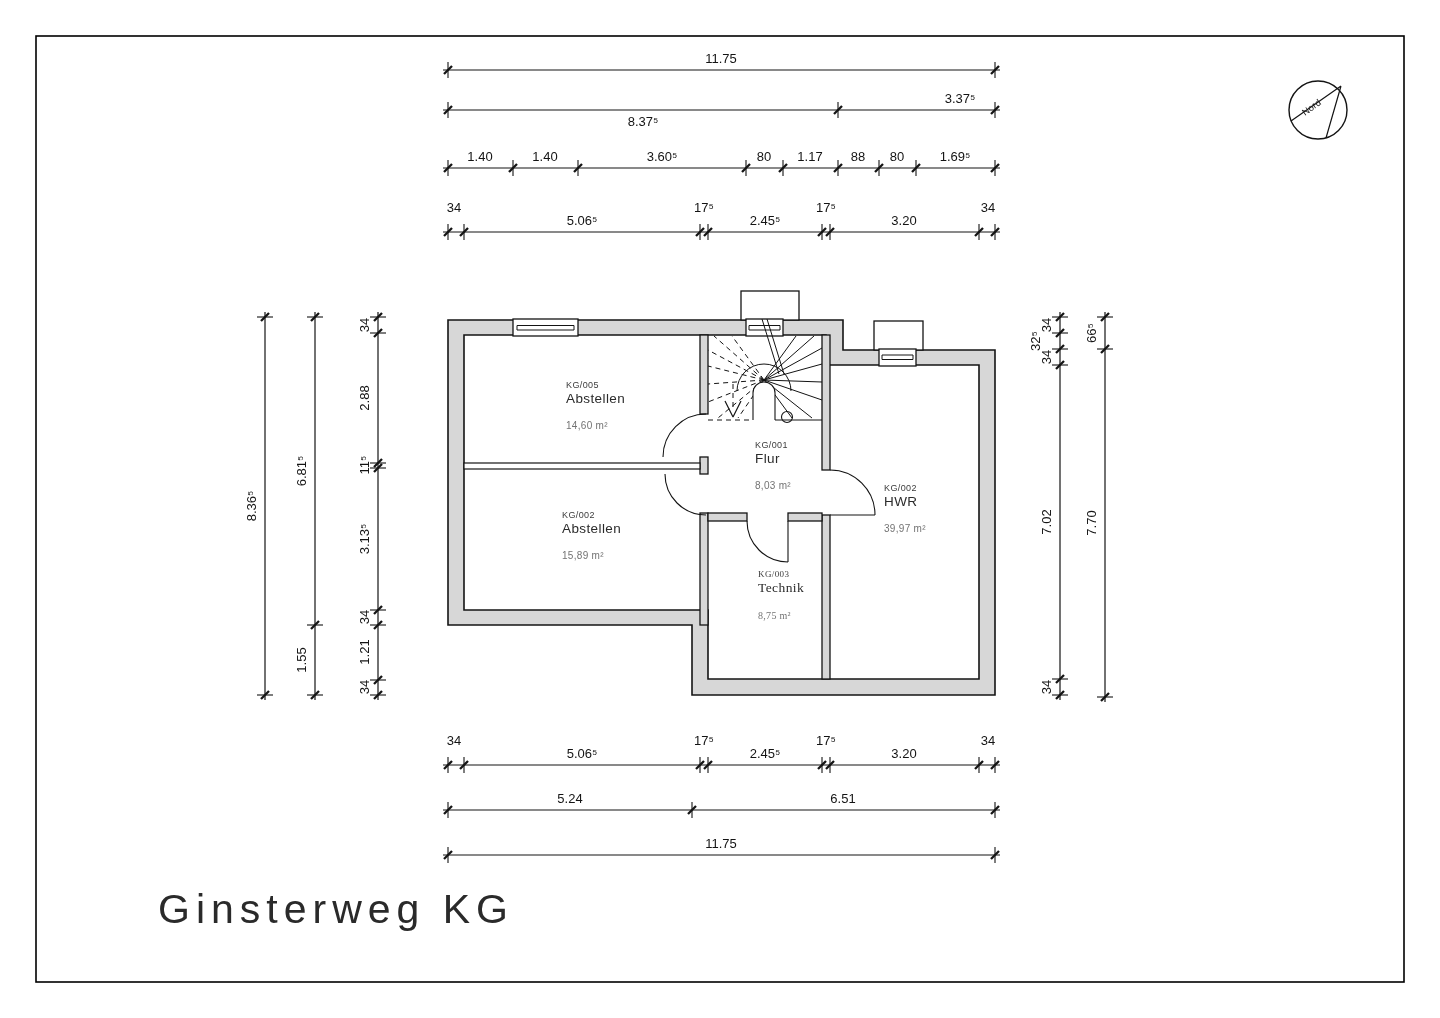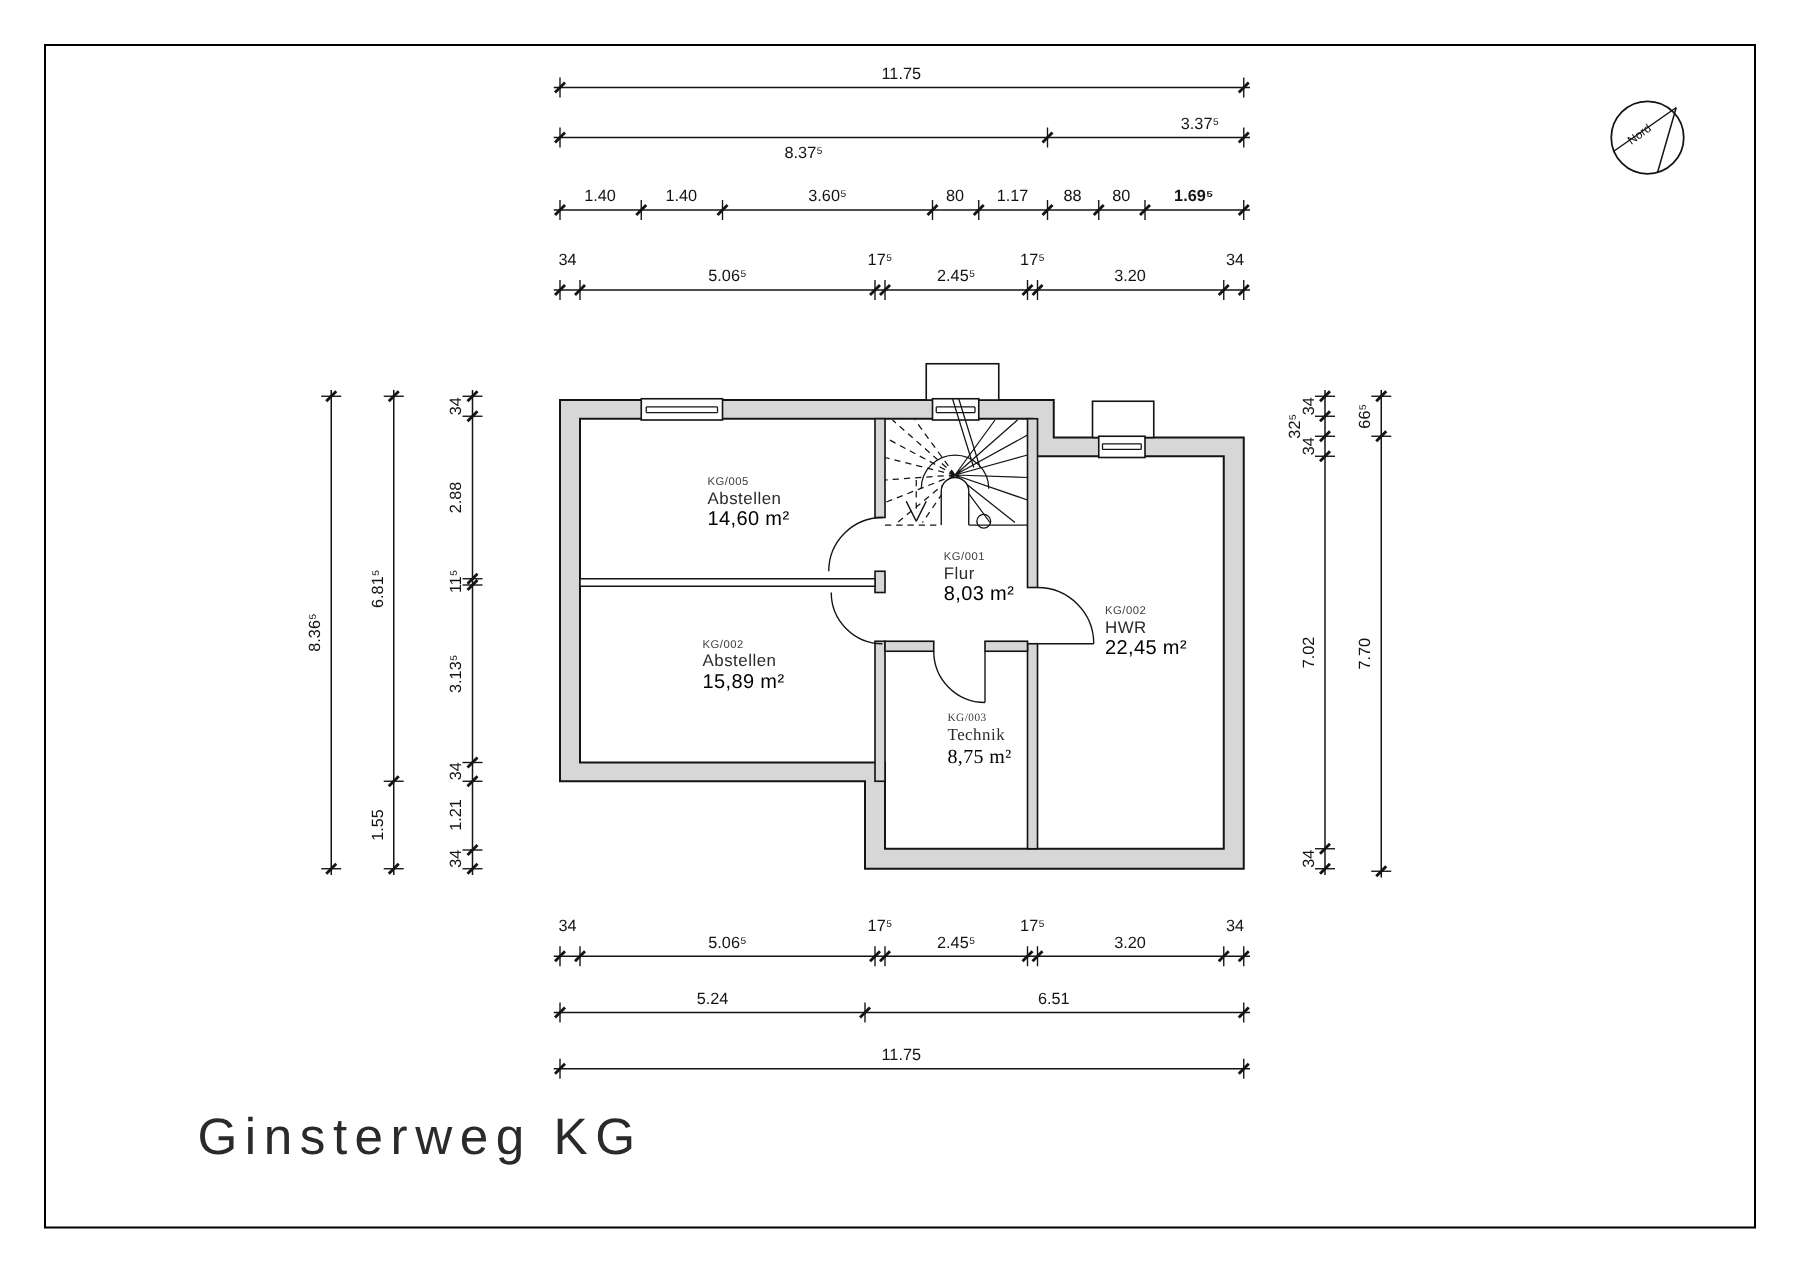--- a/index.html
+++ b/index.html
@@ -5,21 +5,21 @@
   html,body{margin:0;padding:0;background:#ffffff;}
   body{width:1440px;height:1018px;position:relative;overflow:hidden;
        font-family:"Liberation Sans","DejaVu Sans",sans-serif;color:#111;}
   #plan-svg{position:absolute;left:0;top:0;}
   .dim{position:absolute;font-size:13px;color:#141414;white-space:nowrap;line-height:14px;}
   .dim.h{transform:translateX(-50%);}
   .dim.v{transform:translate(-50%,-50%) rotate(-90deg);transform-origin:center;}
   .room{position:absolute;color:#333;}
   .rid{display:block;font-size:9px;letter-spacing:.4px;color:#3c3c3c;margin-bottom:1px;}
   .rname{display:block;font-size:13.5px;letter-spacing:.4px;color:#2b2b2b;}
-  .rarea{display:block;font-size:16px;letter-spacing:.3px;color:#000000;margin-top:1px;}
+  .rarea{display:block;font-size:10px;letter-spacing:.3px;color:#737373;margin-top:14px;}
   .title{position:absolute;left:158px;top:886px;font-size:41px;font-weight:200;
          letter-spacing:6px;color:#2a2a2a;}
 </style>
 </head>
 <body>
 
 <svg id="plan-svg" width="1440" height="1018" viewBox="0 0 1440 1018">
 
   <rect x="36" y="36" width="1368" height="946" fill="none" stroke="#000" stroke-width="1.6"></rect>
 
@@ -216,21 +216,21 @@
     <span class="dim h" style="left: 721px; top: 52px;">11.75</span>
     <span class="dim h" style="left: 643px; top: 92px; margin-top: 23px;">8.37⁵</span>
     <span class="dim h" style="left: 960px; top: 92px;">3.37⁵</span>
     <span class="dim h" style="left: 480px; top: 150px;">1.40</span>
     <span class="dim h" style="left: 545px; top: 150px;">1.40</span>
     <span class="dim h" style="left: 662px; top: 150px;">3.60⁵</span>
     <span class="dim h" style="left: 764px; top: 150px;">80</span>
     <span class="dim h" style="left: 810px; top: 150px;">1.17</span>
     <span class="dim h" style="left: 858px; top: 150px;">88</span>
     <span class="dim h" style="left: 897px; top: 150px;">80</span>
-    <span class="dim h" style="left: 955px; top: 150px; font-weight: bold;">1.69⁵</span>
+    <span class="dim h" style="left: 955px; top: 150px;">1.69⁵</span>
     <span class="dim h" style="left: 454px; top: 201px;">34</span>
     <span class="dim h" style="left: 582px; top: 214px;">5.06⁵</span>
     <span class="dim h" style="left: 704px; top: 201px;">17⁵</span>
     <span class="dim h" style="left: 765px; top: 214px;">2.45⁵</span>
     <span class="dim h" style="left: 826px; top: 201px;">17⁵</span>
     <span class="dim h" style="left: 904px; top: 214px;">3.20</span>
     <span class="dim h" style="left: 988px; top: 201px;">34</span>
     <span class="dim h" style="left: 454px; top: 734px;">34</span>
     <span class="dim h" style="left: 582px; top: 747px;">5.06⁵</span>
     <span class="dim h" style="left: 704px; top: 734px;">17⁵</span>
@@ -271,21 +271,21 @@
   <span class="rarea">15,89 m²</span>
 </div>
 <div class="room" style="left:755px;top:440px;">
   <span class="rid">KG/001</span>
   <span class="rname">Flur</span>
   <span class="rarea">8,03 m²</span>
 </div>
 <div class="room" style="left:884px;top:483px;">
   <span class="rid">KG/002</span>
   <span class="rname">HWR</span>
-  <span class="rarea">22,45 m²</span>
+  <span class="rarea">39,97 m²</span>
 </div>
 <div class="room" style="left:758px;top:569px;font-family:Liberation Serif, serif;">
   <span class="rid">KG/003</span>
   <span class="rname">Technik</span>
   <span class="rarea">8,75 m²</span>
 </div>
 
 <div class="title">Ginsterweg KG</div>
 
 </body></html>

